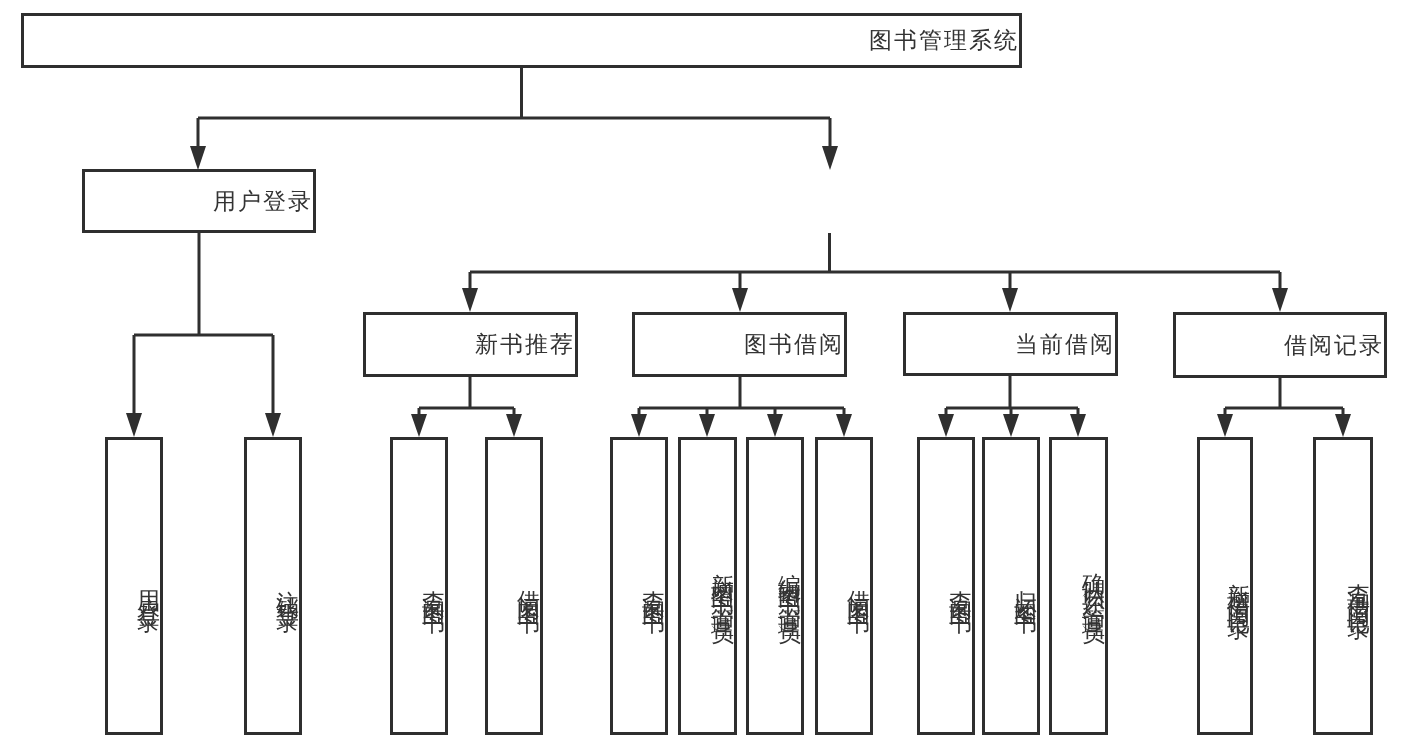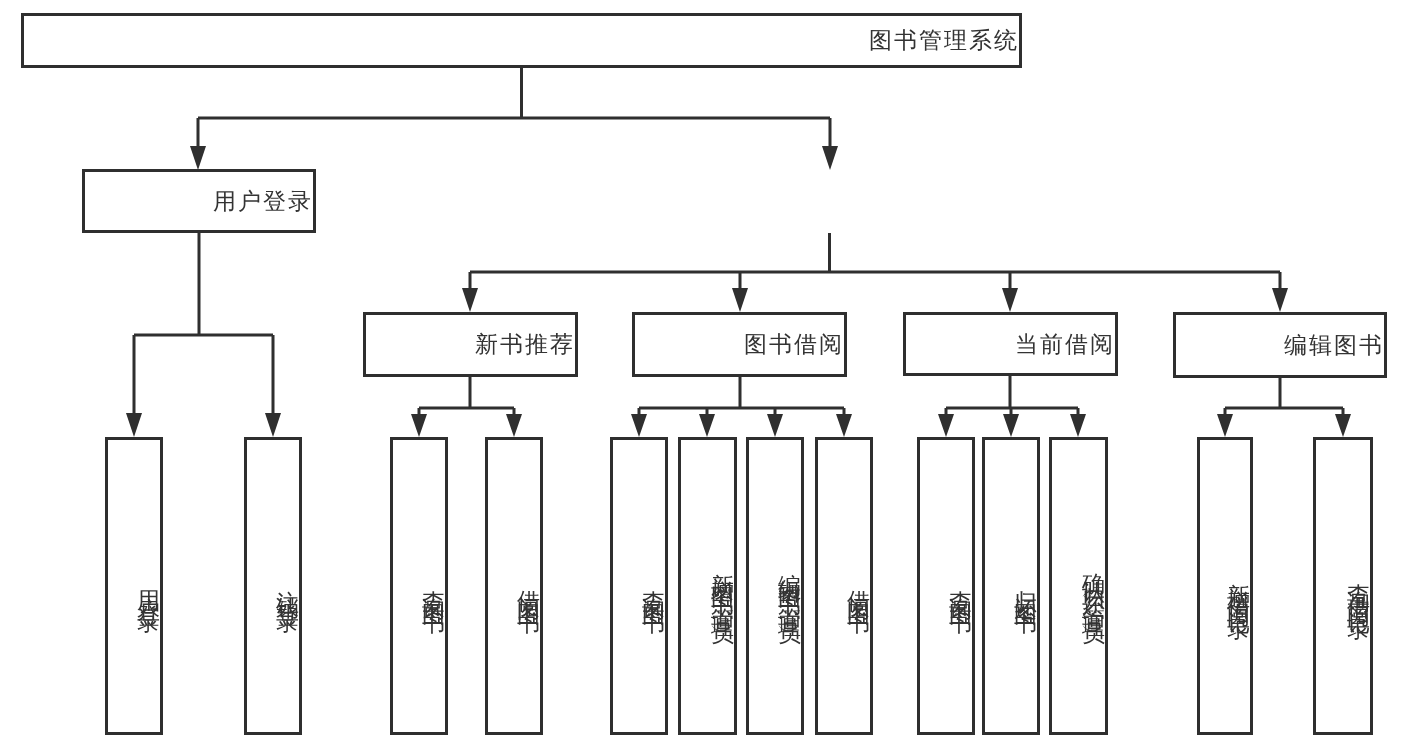--- a/index.html
+++ b/index.html
@@ -90,21 +90,21 @@
   <div class="node h-node" style="left:363px;top:312px;width:215px;height:65px;">
     <span class="lbl">新书推荐</span>
   </div>
   <div class="node h-node" style="left:903px;top:312px;width:215px;height:64px;">
     <span class="lbl">当前借阅</span>
   </div>
   <div class="node h-node" style="left:632px;top:312px;width:215px;height:65px;">
     <span class="lbl">图书借阅</span>
   </div>
   <div class="node h-node" style="left:1173px;top:312px;width:214px;height:66px;">
-    <span class="lbl">编辑图书</span>
+    <span class="lbl">借阅记录</span>
   </div>
 
   <div class="node v-node" style="left:105px;top:437px;width:58px;height:298px;">
     <span class="lbl">用户登录</span>
   </div>
   <div class="node v-node" style="left:244px;top:437px;width:58px;height:298px;">
     <span class="lbl">注销登录</span>
   </div>
 
   <div class="node v-node" style="left:390px;top:437px;width:58px;height:298px;">

